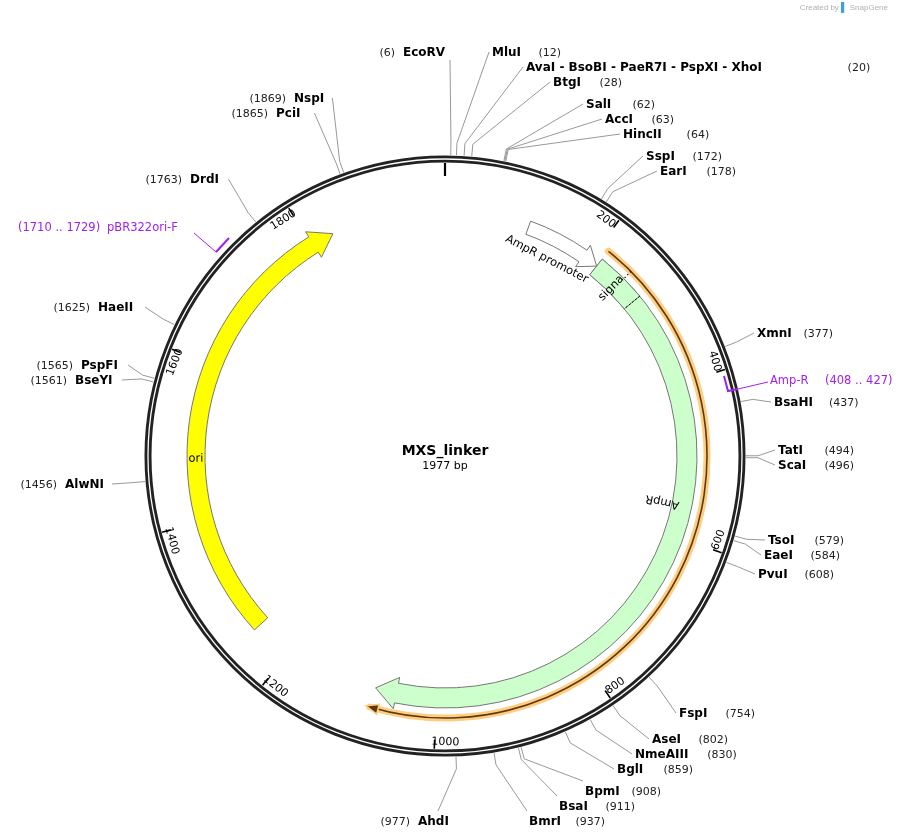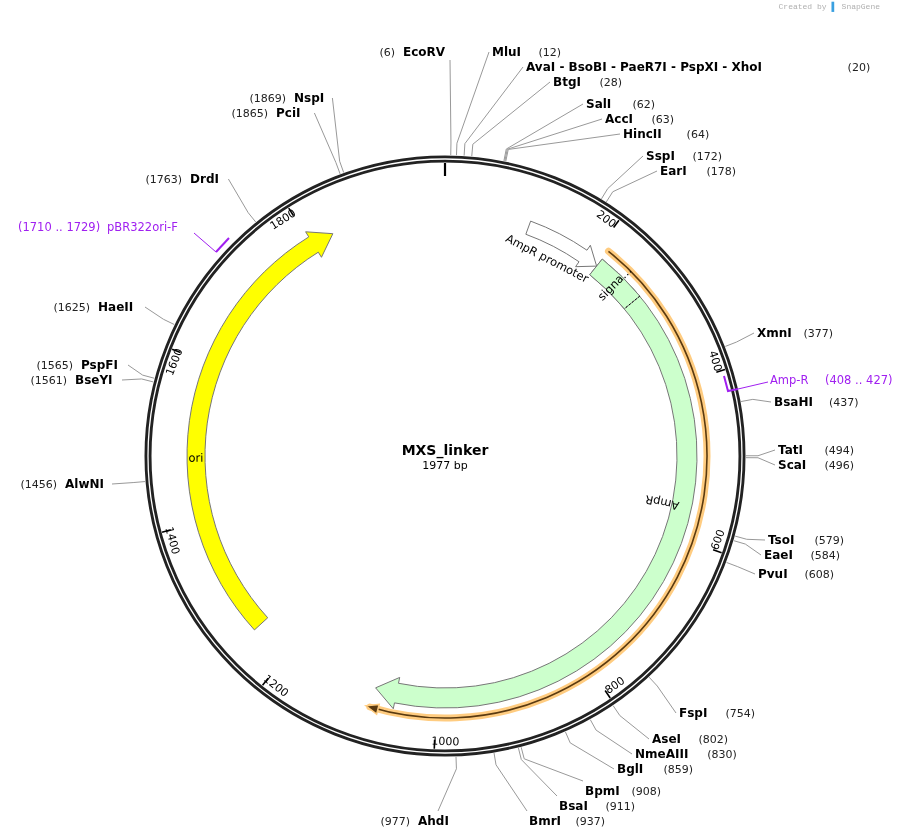--- a/index.html
+++ b/index.html
@@ -1,18 +1,18 @@
 <!DOCTYPE html>
 <html><head>
 <meta charset="utf-8">
 <style>
   html, body { margin: 0; padding: 0; background: #ffffff; }
   body { width: 910px; height: 839px; position: relative; overflow: hidden; font-family: "DejaVu Sans", sans-serif; }
   #map { position: absolute; left: 0; top: 0; }
-  .credit { position: absolute; right: 30px; top: 2px; font-size: 8px; color: #b0b0b0; font-family: Liberation Mono, monospace; }
+  .credit { position: absolute; right: 22px; top: 2px; font-size: 8px; color: #b0b0b0; font-family: Liberation Sans, sans-serif; }
   .credit .logo { color: #3aa0e0; font-weight: bold; font-size: 9px; }
   .enz-name { font-weight: bold; font-size: 12px; fill: #000; }
   .enz-pos { font-size: 11px; fill: #222; }
   .primer { font-size: 11.5px; fill: #a020f0; }
   .tick-lbl { font-size: 11px; fill: #000; }
   .feat-lbl { font-size: 11.5px; fill: #000; }
 </style>
 </head>
 <body>
 

